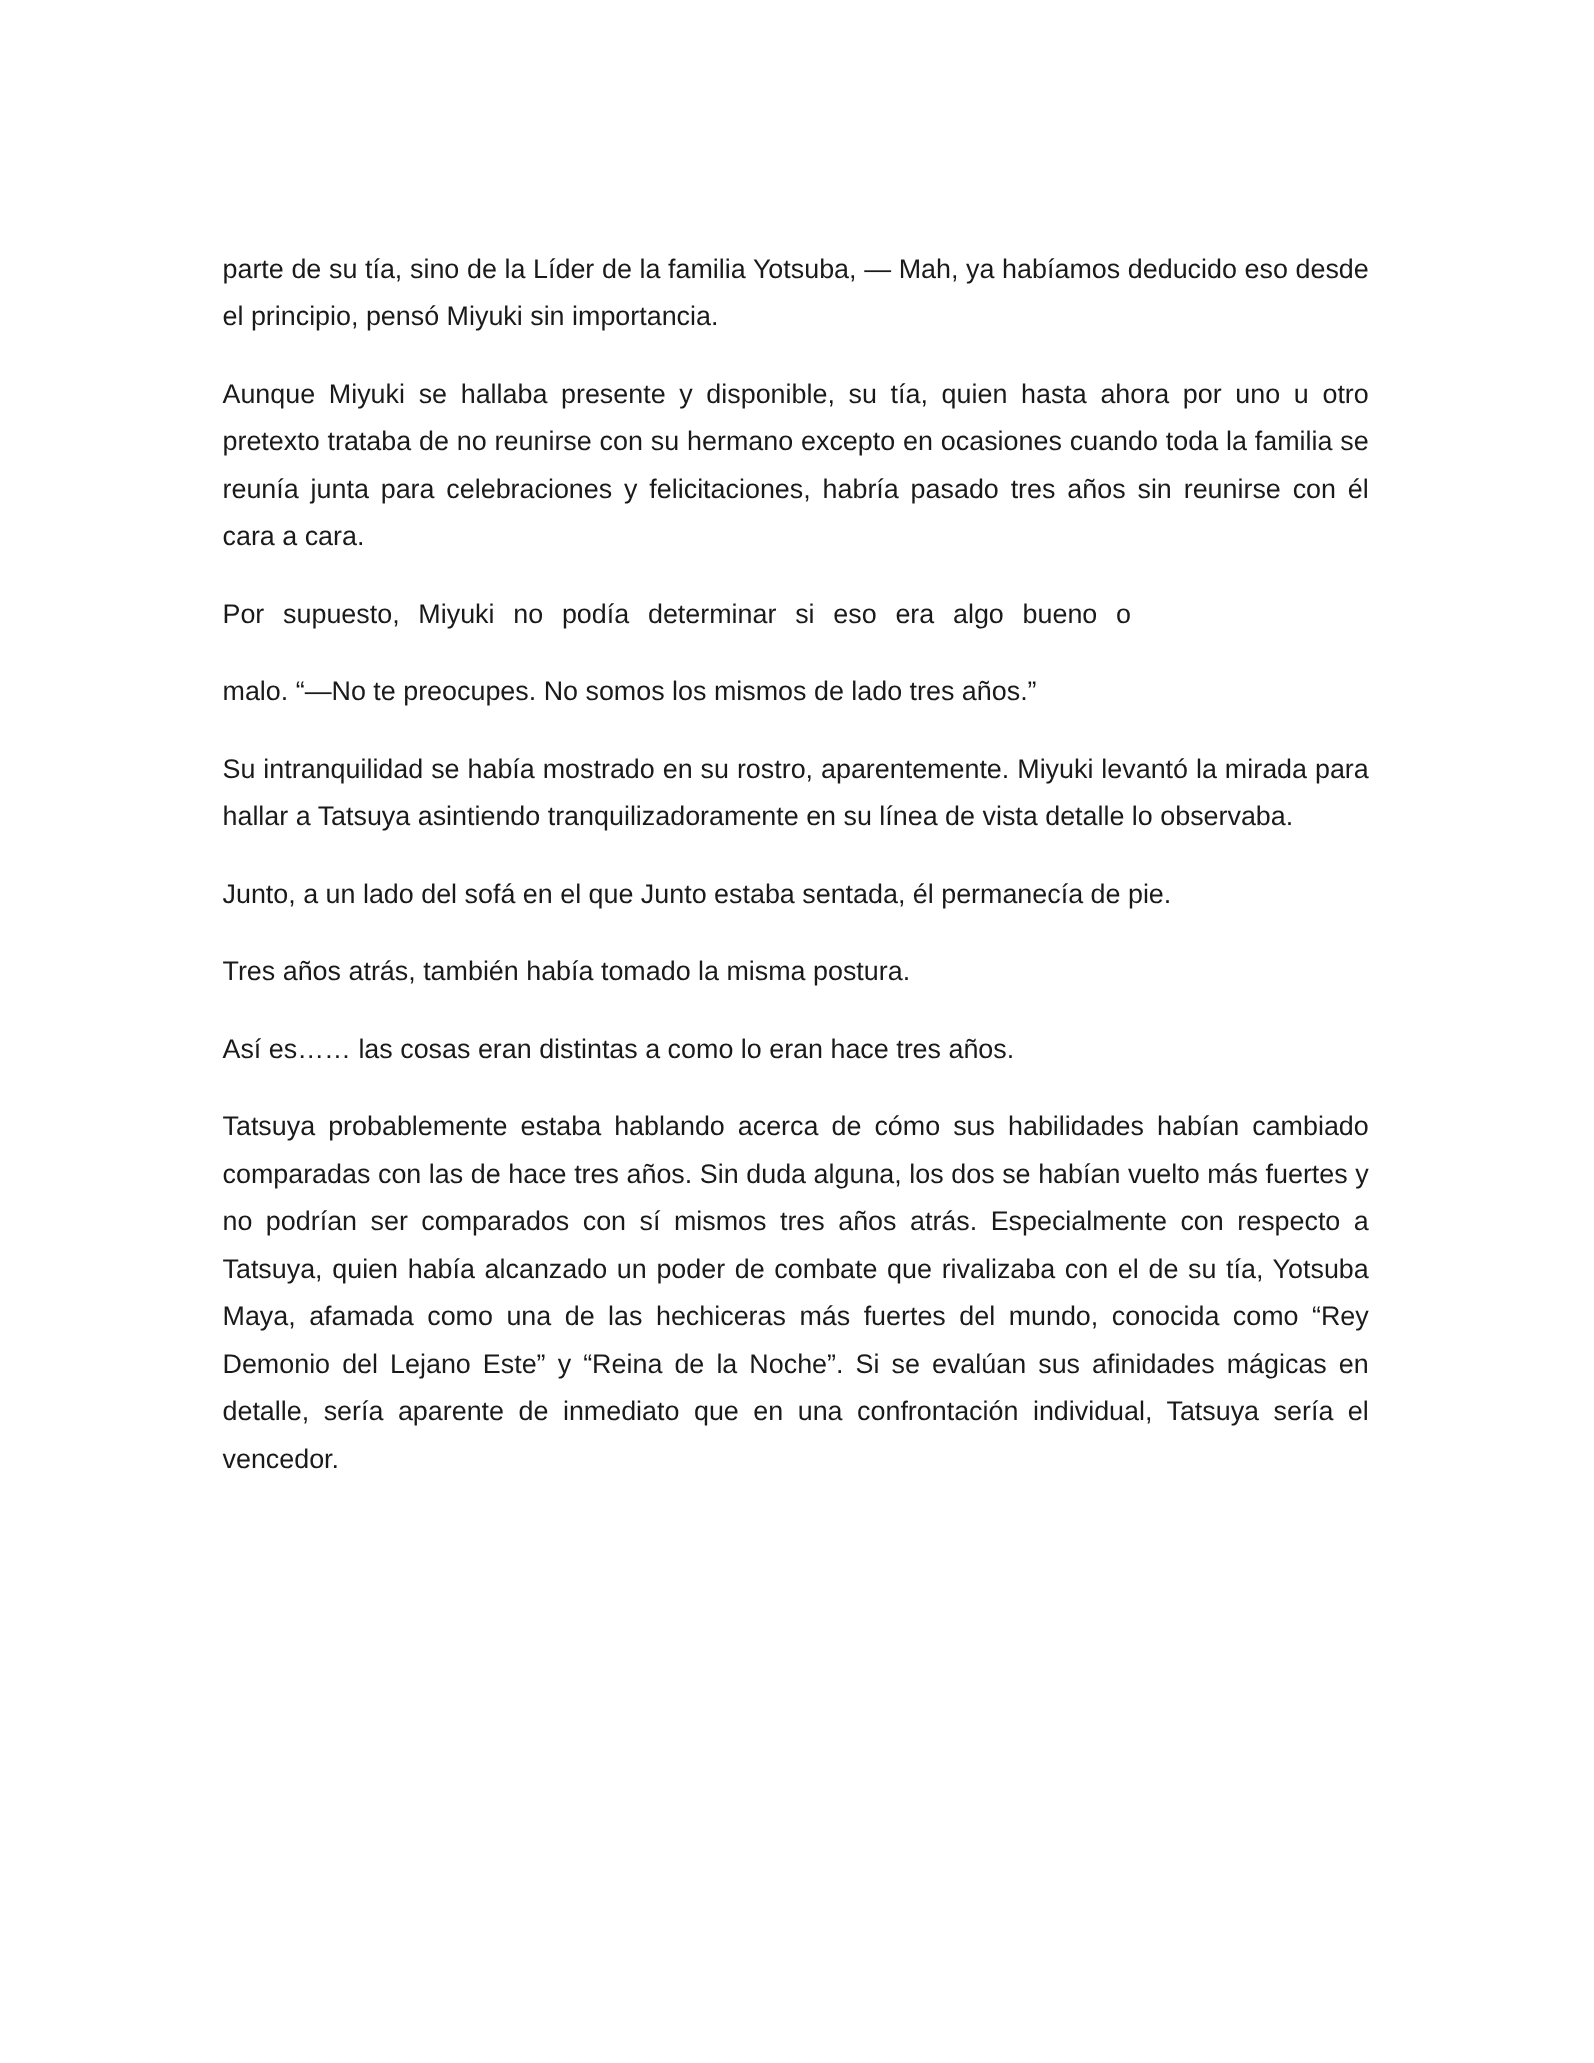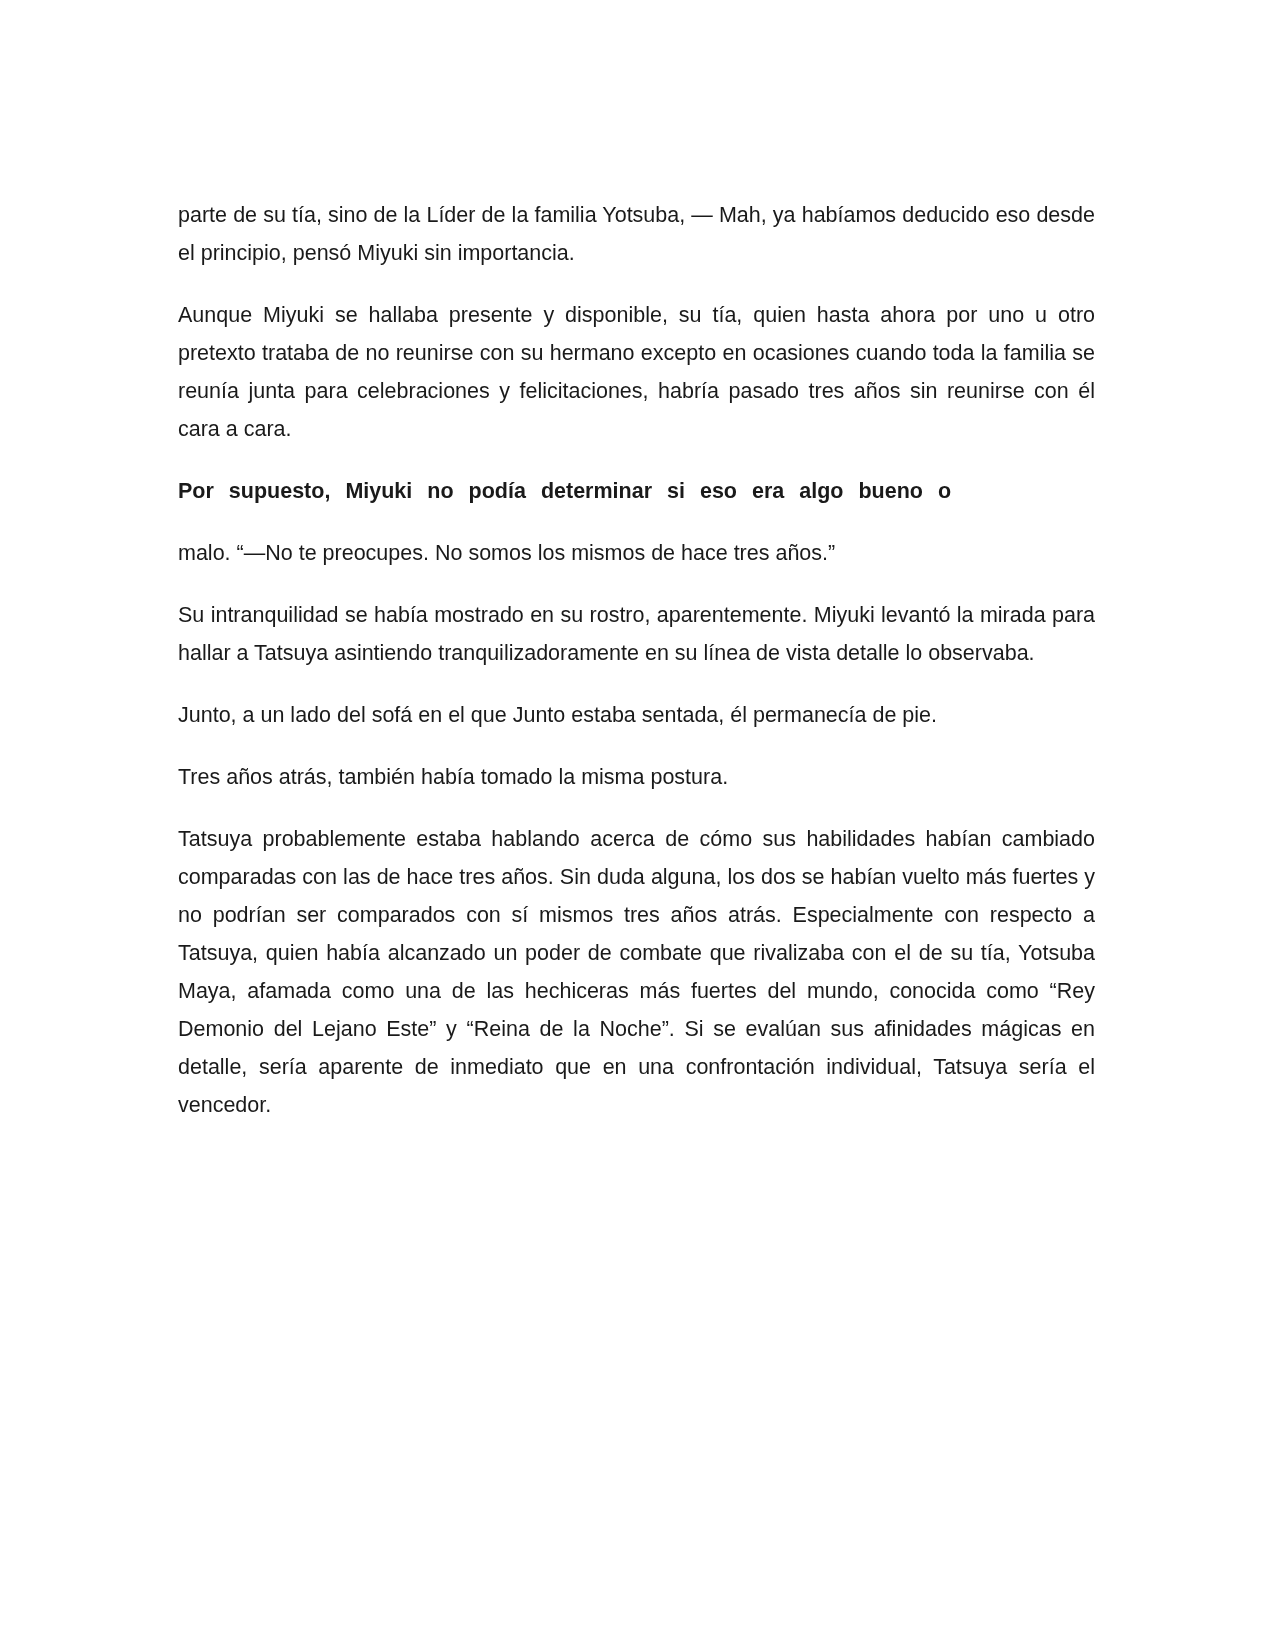--- a/index.html
+++ b/index.html
@@ -24,28 +24,28 @@
     margin: 0 0 24px 0;
     font-size: 21.5px;
     line-height: 38px;
     color: #1a1a1a;
     text-align: justify;
     text-justify: inter-word;
   }
   
   .page p.stretched {
     word-spacing: 0.42em;
-    font-weight: bold;
   }
 </style>
 </head>
 <body>
 
 <main class="page">
   <p>parte de su tía, sino de la Líder de la familia Yotsuba, — Mah, ya habíamos deducido eso desde el principio, pensó Miyuki sin importancia.</p>
   <p>Aunque Miyuki se hallaba presente y disponible, su tía, quien hasta ahora por uno u otro pretexto trataba de no reunirse con su hermano excepto en ocasiones cuando toda la familia se reunía junta para celebraciones y felicitaciones, habría pasado tres años sin reunirse con él cara a cara.</p>
   <p class="stretched">Por supuesto, Miyuki no podía determinar si eso era algo bueno o</p>
-  <p>malo. “—No te preocupes. No somos los mismos de hace tres años.”</p>
+  <p>malo. “—No te preocupes. No somos los mismos de lado tres años.”</p>
   <p>Su intranquilidad se había mostrado en su rostro, aparentemente. Miyuki levantó la mirada para hallar a Tatsuya asintiendo tranquilizadoramente en su línea de vista detalle lo observaba.</p>
   <p>Junto, a un lado del sofá en el que Junto estaba sentada, él permanecía de pie.</p>
   <p>Tres años atrás, también había tomado la misma postura.</p>
+  <p>Así es…… las cosas eran distintas a como lo eran hace tres años.</p>
   <p>Tatsuya probablemente estaba hablando acerca de cómo sus habilidades habían cambiado comparadas con las de hace tres años. Sin duda alguna, los dos se habían vuelto más fuertes y no podrían ser comparados con sí mismos tres años atrás. Especialmente con respecto a Tatsuya, quien había alcanzado un poder de combate que rivalizaba con el de su tía, Yotsuba Maya, afamada como una de las hechiceras más fuertes del mundo, conocida como “Rey Demonio del Lejano Este” y “Reina de la Noche”. Si se evalúan sus afinidades mágicas en detalle, sería aparente de inmediato que en una confrontación individual, Tatsuya sería el vencedor.</p>
 </main>
 
 </body></html>

